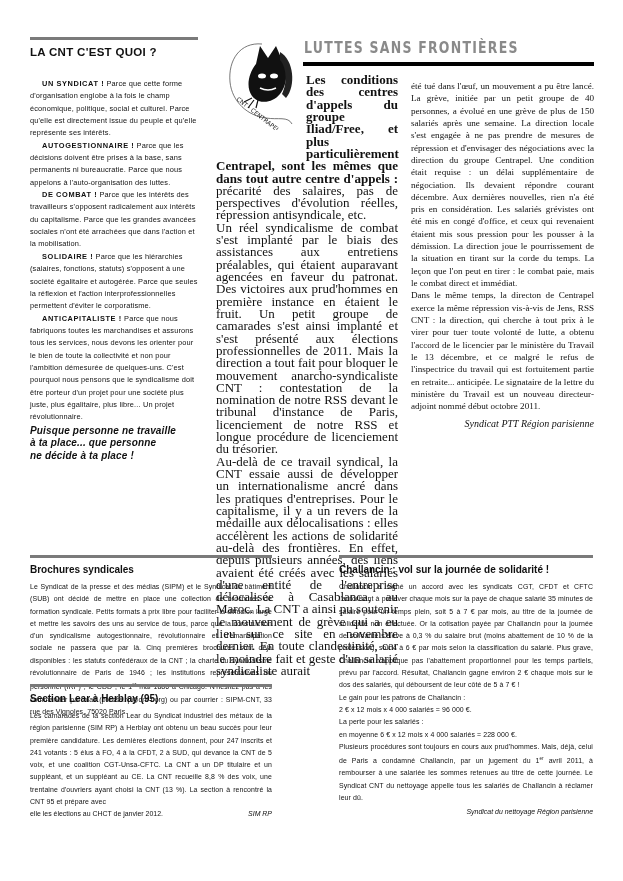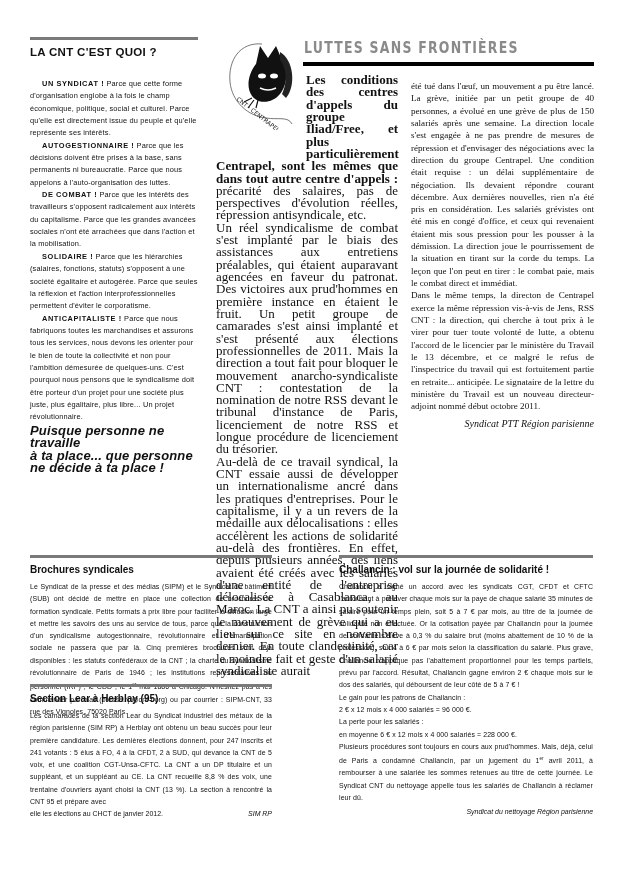--- a/index.html
+++ b/index.html
@@ -7,21 +7,21 @@
   .sans { font-family: "Liberation Sans", "DejaVu Sans", sans-serif; }
   .serif { font-family: "Liberation Serif", "DejaVu Serif", serif; }
 
   
   #cnt-box { position: absolute; left: 30px; top: 37px; width: 168px; }
   .grey-rule { height: 3px; background: #7a7a7a; }
   #cnt-title { font-size: 11.5px; font-weight: bold; margin: 6px 0 20px 0; letter-spacing: 0.3px; }
   #cnt-body { font-size: 7.4px; line-height: 12.35px; letter-spacing: 0.15px; }
   #cnt-body p { margin: 0; }
   .kw { font-weight: bold; letter-spacing: 0.6px; margin-left: 12px; }
-  #cnt-slogan { font-weight: bold; font-style: italic; font-size: 13px; line-height: 12.5px; margin-top: 1px; }
+  #cnt-slogan { font-weight: bold; font-style: italic; font-size: 10px; line-height: 12.5px; margin-top: 1px; }
 
   
   #luttes-logo { position: absolute; left: 222px; top: 38px; width: 80px; height: 92px; }
   #luttes-title { position: absolute; left: 304px; top: 38px; font-size: 16px; font-weight: bold; color: #8a8a8a; letter-spacing: 1.6px; font-family: "DejaVu Sans", sans-serif; transform: scaleX(0.78); transform-origin: left top; white-space: nowrap; }
   #luttes-rule { position: absolute; left: 303px; top: 62px; width: 291px; height: 4px; background: #000; }
   #luttes-col1 { position: absolute; left: 216px; top: 74px; width: 182px; font-size: 13px; line-height: 12.32px; text-align: justify; }
   #luttes-col2 { position: absolute; left: 411px; top: 80px; width: 183px; font-size: 9.1px; line-height: 12.32px; text-align: justify; }
   #luttes-col1 p, #luttes-col2 p { margin: 0; }
   #luttes-lead { font-weight: bold; }
   #luttes-sign { text-align: right; font-style: italic; font-size: 10px; margin-top: 6px; }

